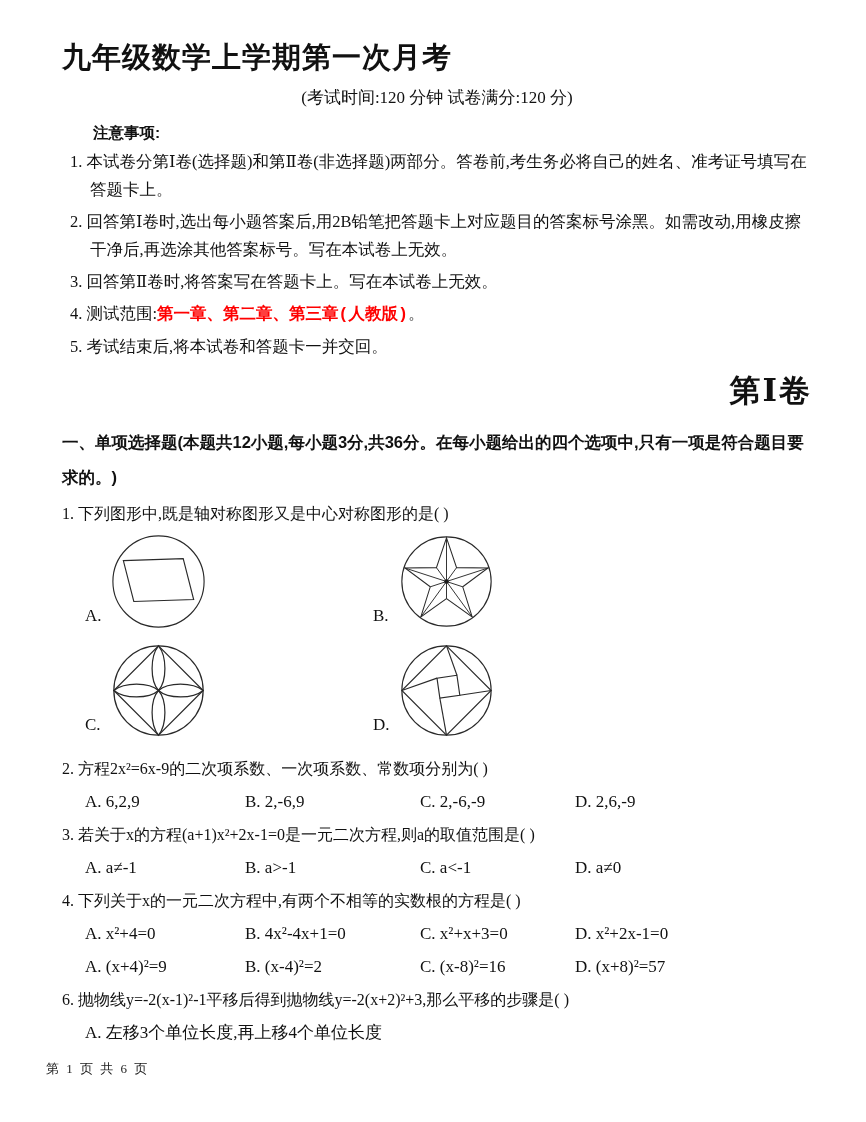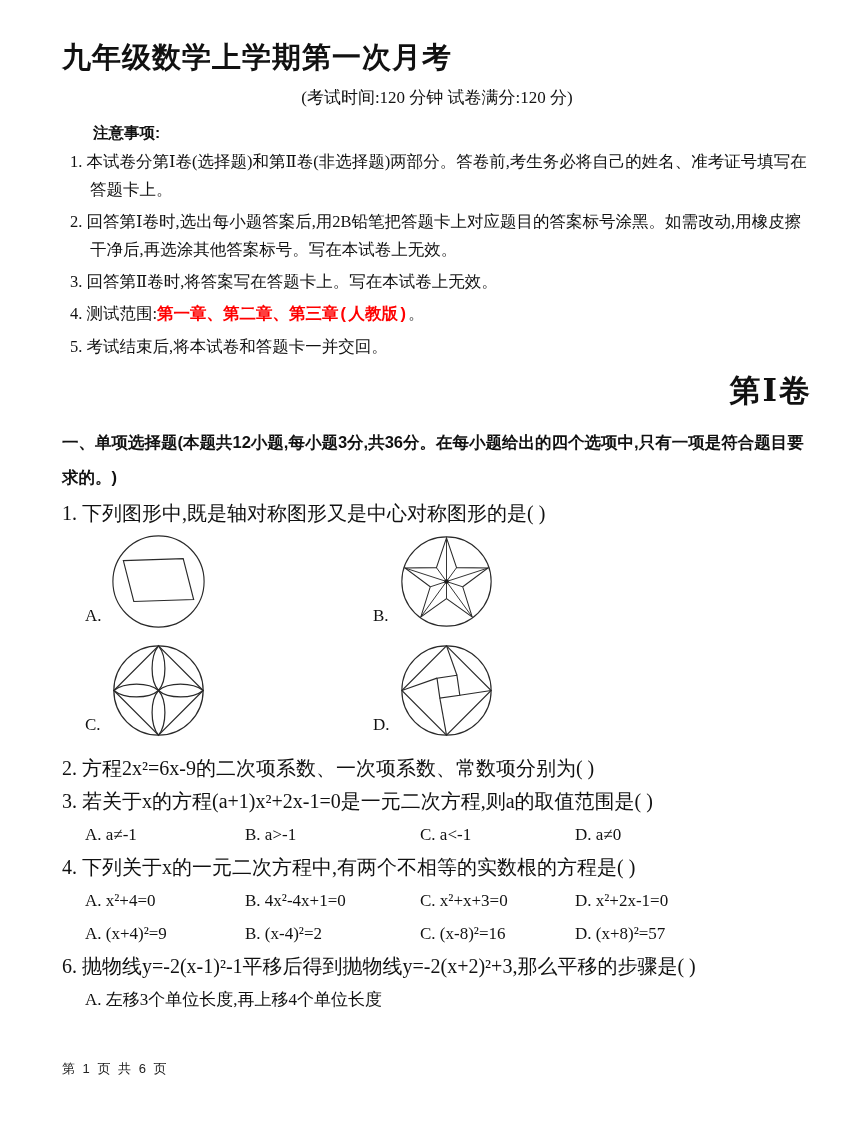--- a/index.html
+++ b/index.html
@@ -34,38 +34,38 @@
     text-align:right;font-size:31px;font-weight:bold;
     line-height:44px;margin:8px 0 12px 0;letter-spacing:2px;
   }
 
   .section-title{
     font-family:"Liberation Sans","DejaVu Sans",sans-serif;
     font-weight:bold;font-size:16.5px;line-height:35px;margin:0 0 2px 0;
   }
 
   .qtext{
-    font-size:20px;line-height:33px;margin:0;
+    font-size:16px;line-height:33px;margin:0;
     padding-left:23px;text-indent:-23px;
   }
   .opts{display:flex;padding-left:23px;font-size:17px;line-height:33px;}
   .opts span:nth-child(1){width:160px;}
   .opts span:nth-child(2){width:175px;}
   .opts span:nth-child(3){width:155px;}
   .opts.single span:nth-child(1){width:auto;}
 
   .figures{margin:4px 0 10px 0;}
   .fig-row{display:flex;padding-left:23px;margin-bottom:14px;}
   .fig{display:flex;align-items:flex-end;width:288px;}
   .fig-label{font-size:17px;line-height:20px;padding-bottom:3px;width:26px;}
   .fig svg{display:block;}
 
   .footer{
-    position:absolute;left:62px;top:1060px;
-    font-family:Liberation Sans, sans-serif;
+    position:absolute;left:46px;top:1060px;
+    font-family:Liberation Serif, serif;
     font-size:13px;letter-spacing:2px;color:#222;
   }
 </style>
 </head>
 <body>
 
 <div class="page">
 
   <div class="title">九年级数学上学期第一次月考</div>
   <div class="subtitle">(考试时间:120 分钟 试卷满分:120 分)</div>
@@ -140,20 +140,26 @@
             <line x1="3" y1="50" x2="40" y2="37"></line>
             <line x1="50" y1="97" x2="43" y2="58"></line>
             <line x1="97" y1="50" x2="64" y2="55"></line>
           </g>
         </svg>
       </div>
     </div>
   </div>
 
   <p class="qtext">2. 方程2x²=6x-9的二次项系数、一次项系数、常数项分别为(  )</p>
+  <div class="opts">
+    <span>A. 6,2,9</span>
+    <span>B. 2,-6,9</span>
+    <span>C. 2,-6,-9</span>
+    <span>D. 2,6,-9</span>
+  </div>
 
   <p class="qtext">3. 若关于x的方程(a+1)x²+2x-1=0是一元二次方程,则a的取值范围是(  )</p>
   <div class="opts">
     <span>A. a≠-1</span>
     <span>B. a&gt;-1</span>
     <span>C. a&lt;-1</span>
     <span>D. a≠0</span>
   </div>
 
   <p class="qtext">4. 下列关于x的一元二次方程中,有两个不相等的实数根的方程是(  )</p>

